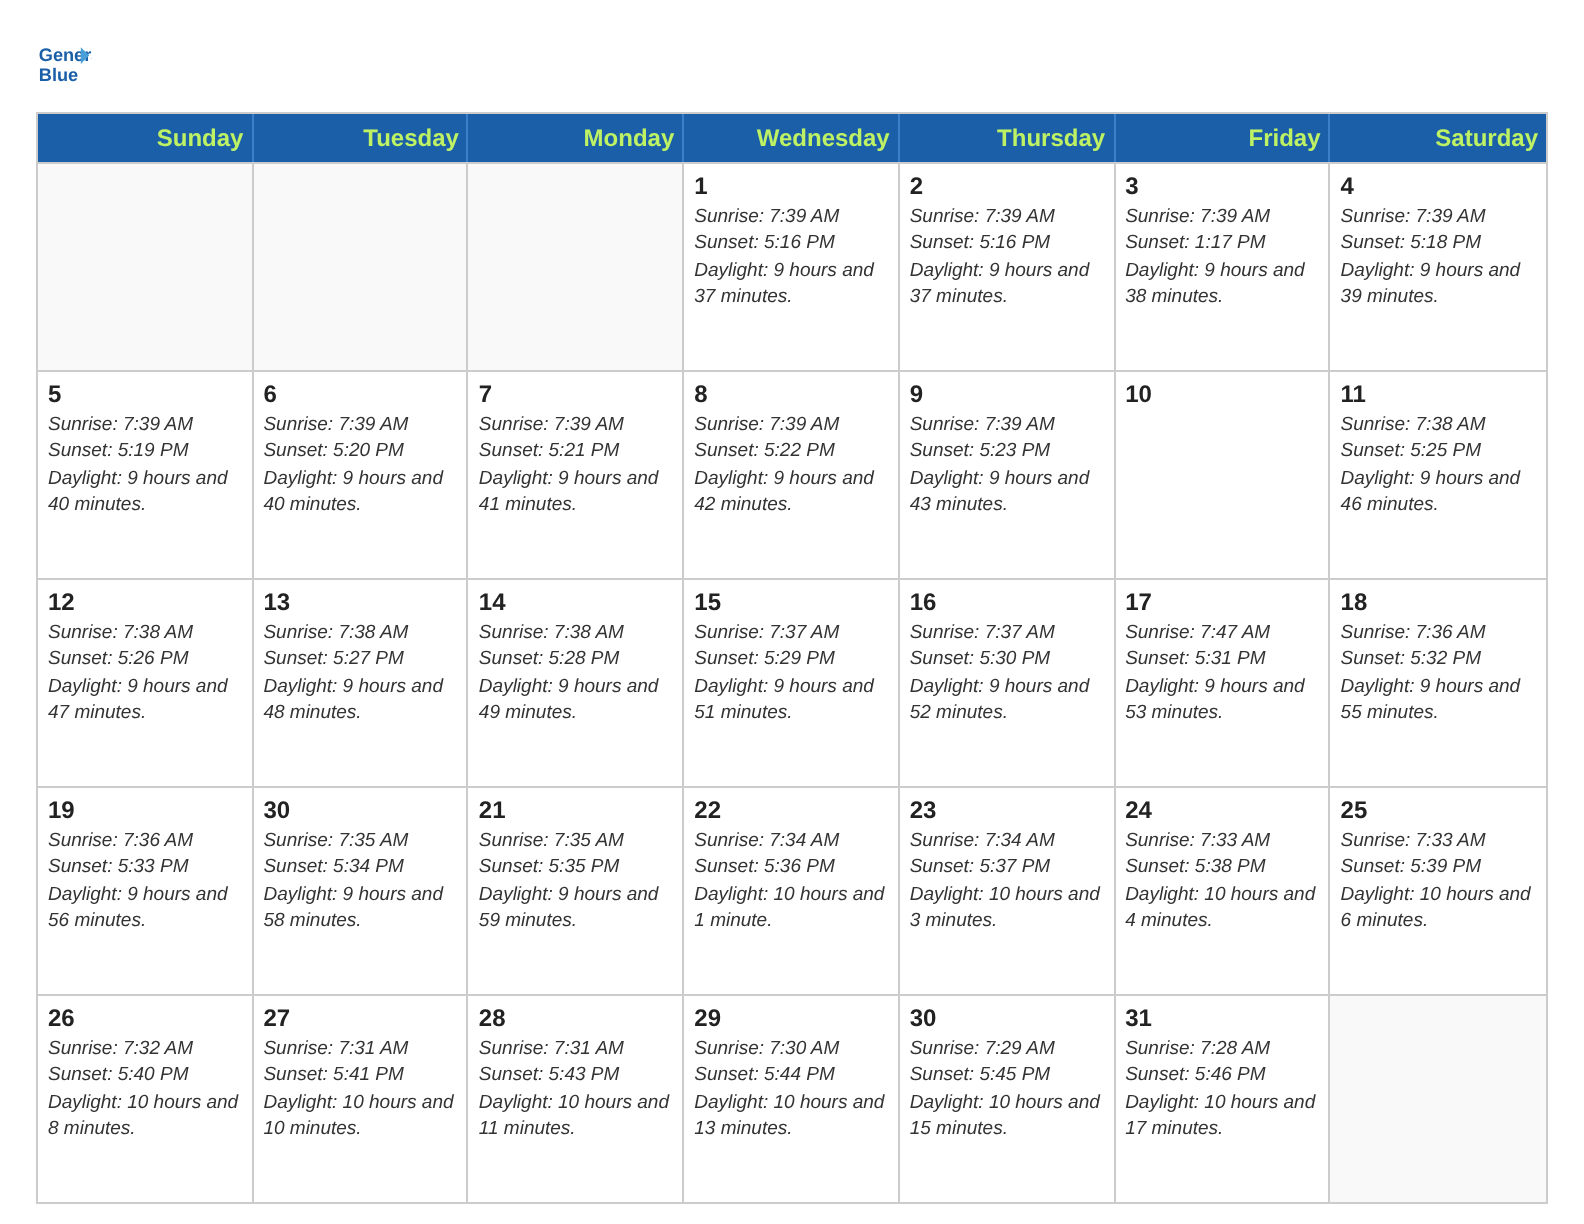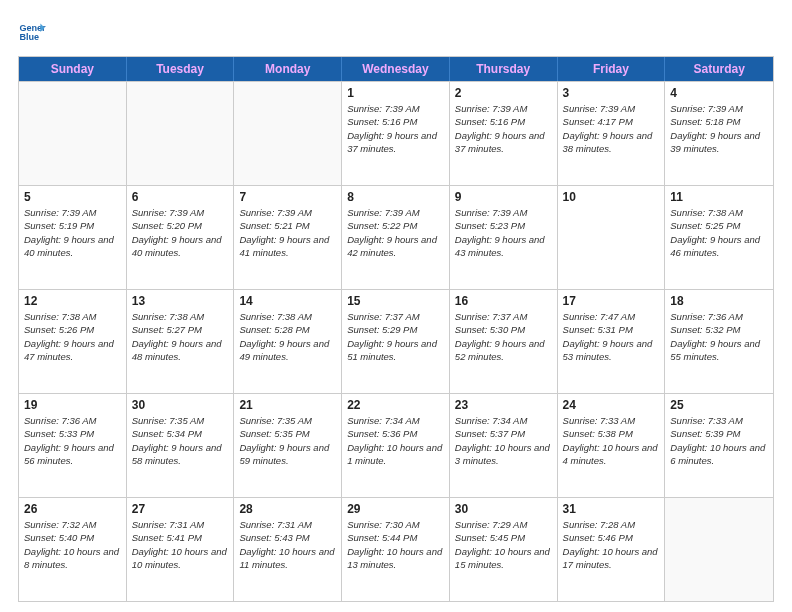--- a/index.html
+++ b/index.html
@@ -49,25 +49,25 @@
       display: flex;
       flex-direction: column;
       border: 1px solid #ccc;
     }
     .cal-header-row {
       display: grid;
       grid-template-columns: repeat(7, 1fr);
       background: #1a5fa8;
     }
     .cal-header-cell {
-      color: #f0abfc;
+      color: #bef264;
       font-size: 12px;
       font-weight: bold;
       padding: 5px 4px;
-      text-align: center;
+      text-align: right;
       border-right: 1px solid #3a7fc8;
     }
     .cal-header-cell:last-child { border-right: none; }
     .cal-body {
       flex: 1;
       display: flex;
       flex-direction: column;
     }
     .cal-week {
       flex: 1;
@@ -146,21 +146,21 @@
           <div class="cal-cell">
             <div class="cal-day-num">2</div>
             <div class="cal-cell-text">Sunrise: 7:39 AM
 Sunset: 5:16 PM
 Daylight: 9 hours
 and 37 minutes.</div>
           </div>
           <div class="cal-cell">
             <div class="cal-day-num">3</div>
             <div class="cal-cell-text">Sunrise: 7:39 AM
-Sunset: 4:17 PM
+Sunset: 1:17 PM
 Daylight: 9 hours
 and 38 minutes.</div>
           </div>
           <div class="cal-cell">
             <div class="cal-day-num">4</div>
             <div class="cal-cell-text">Sunrise: 7:39 AM
 Sunset: 5:18 PM
 Daylight: 9 hours
 and 39 minutes.</div>
           </div>

